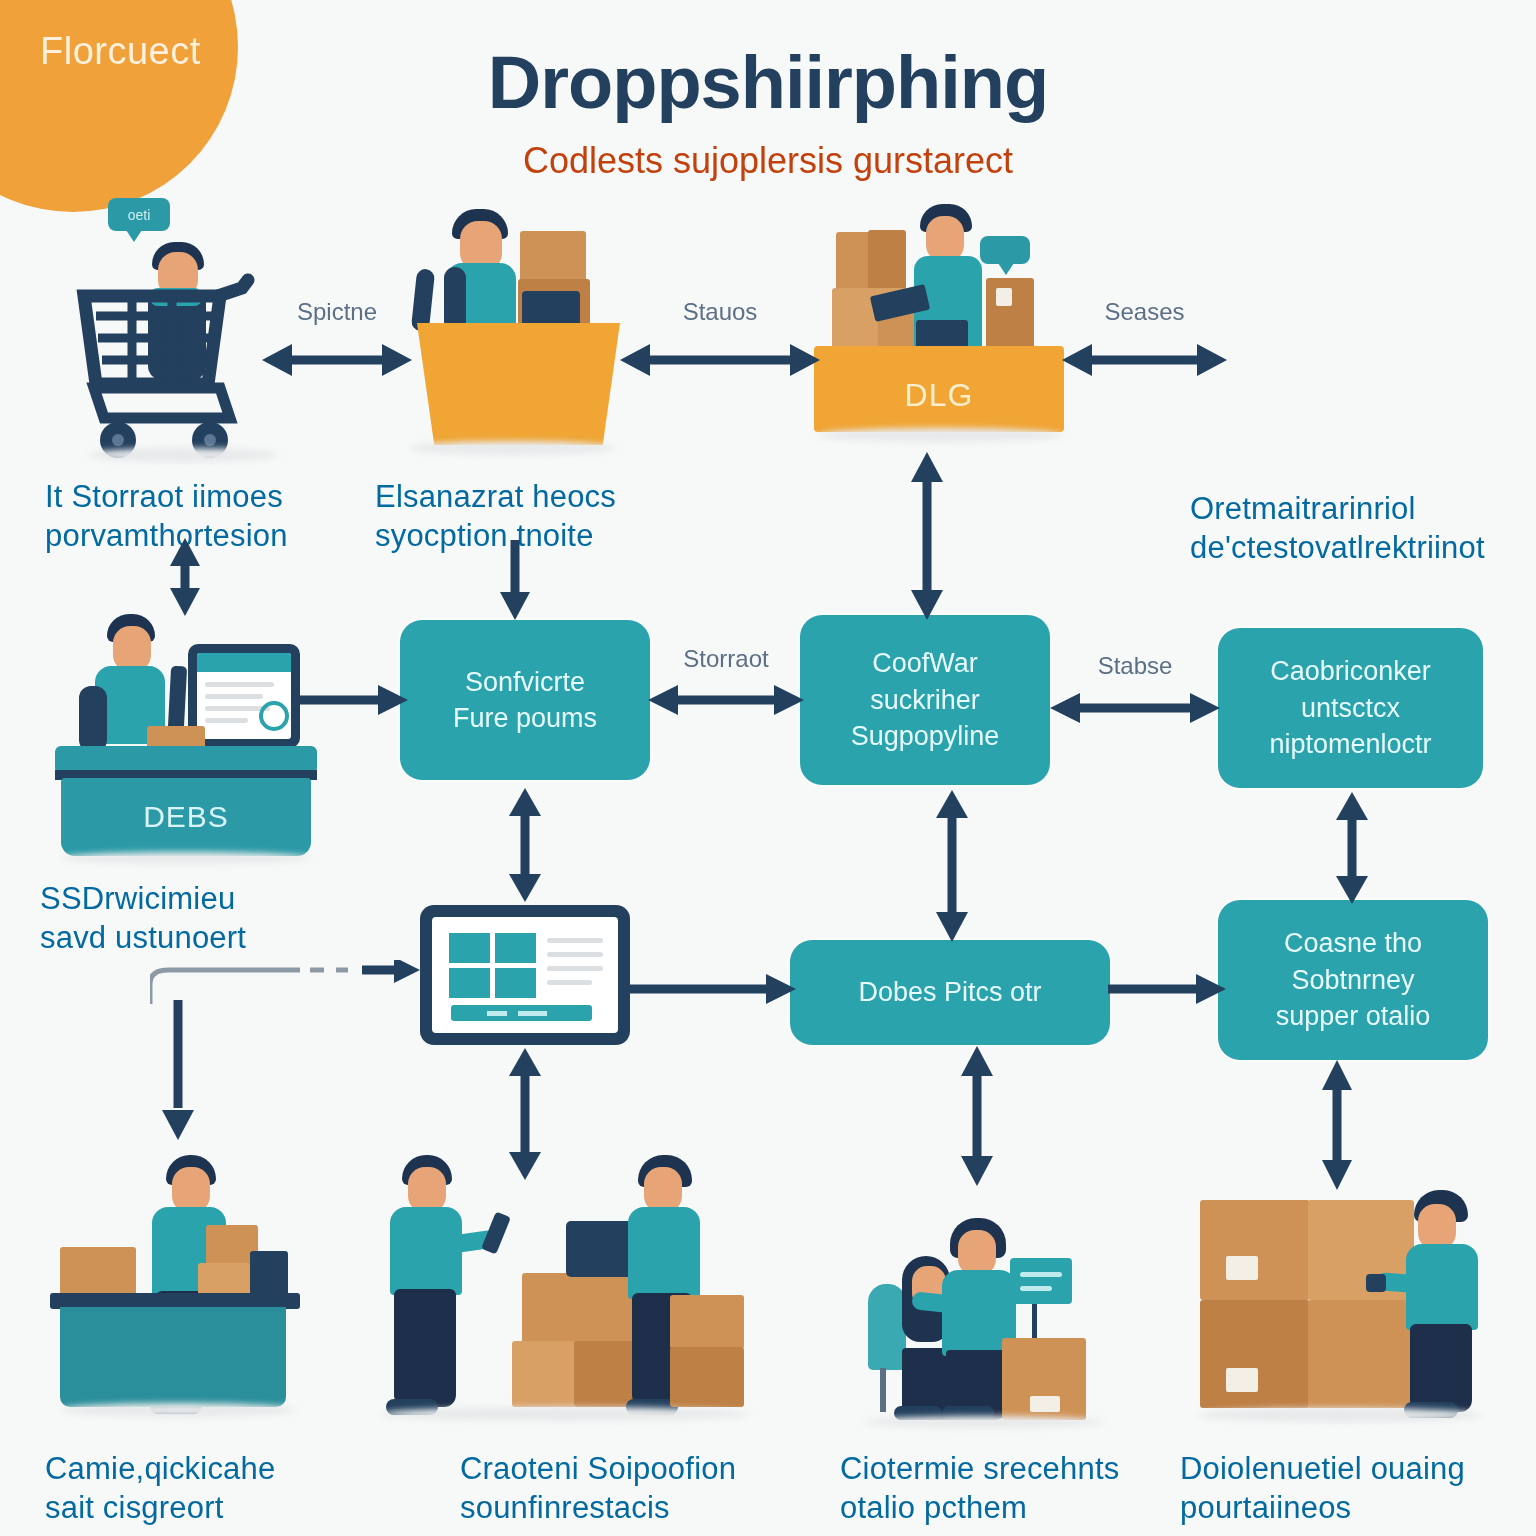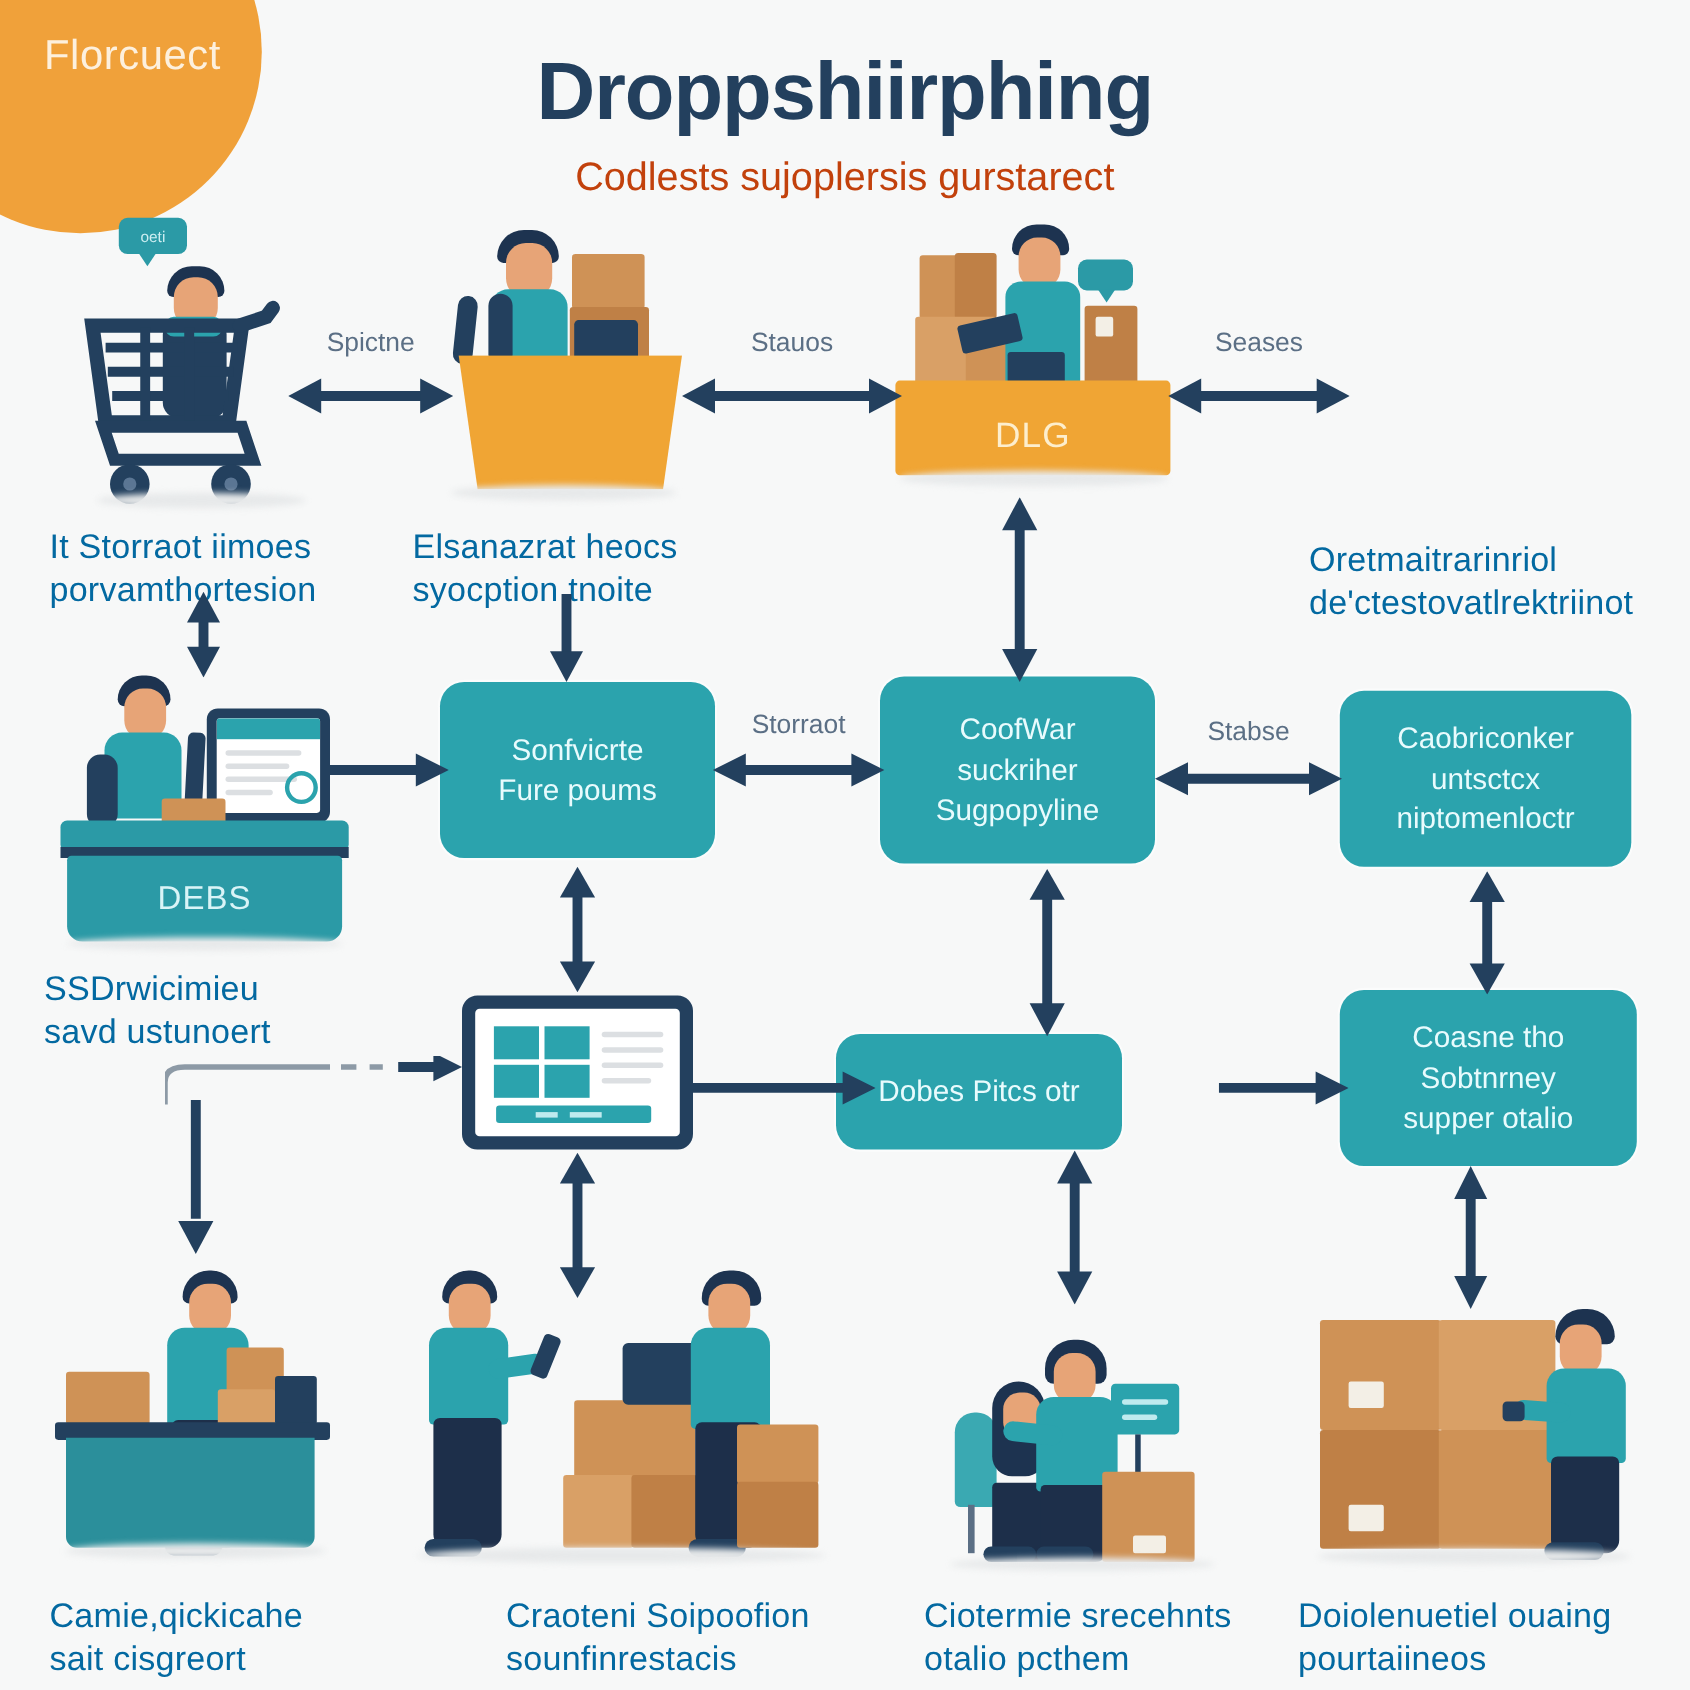--- a/index.html
+++ b/index.html
@@ -317,21 +317,21 @@
       <div class="line" style="left:62%;top:30%;width:30%;"></div>
       <div class="line" style="left:62%;top:42%;width:30%;"></div>
       <div class="line" style="left:62%;top:54%;width:24%;"></div>
       <div class="cta" style="left:10%;top:76%;width:76%;height:14%;">
         <i style="left:26%;width:14%;"></i>
           <i style="left:48%;width:20%;"></i>
       </div>
     </div>
   </div>
 
-  <div class="abs pbox" style="left:760px;top:940px;width:260px;height:105px;">
+  <div class="abs pbox" style="left:790px;top:940px;width:320px;height:105px;">
     <div class="pbox-label">
       <div>Dobes Pitcs otr</div>
     </div>
   </div>
 
   <div class="abs pbox" style="left:1218px;top:900px;width:270px;height:160px;">
     <div class="pbox-label">
       <div>Coasne tho</div>
       <div>Sobtnrney</div>
       <div>supper otalio</div>

